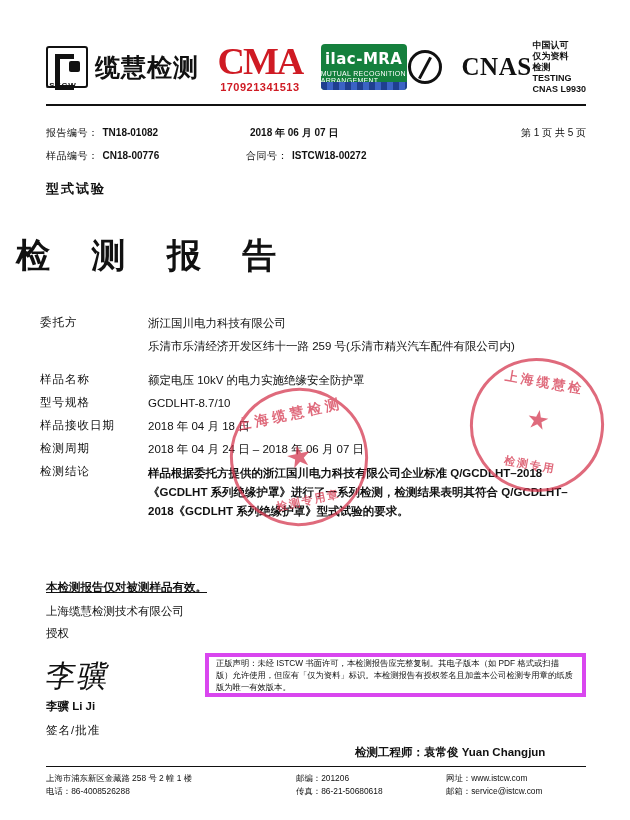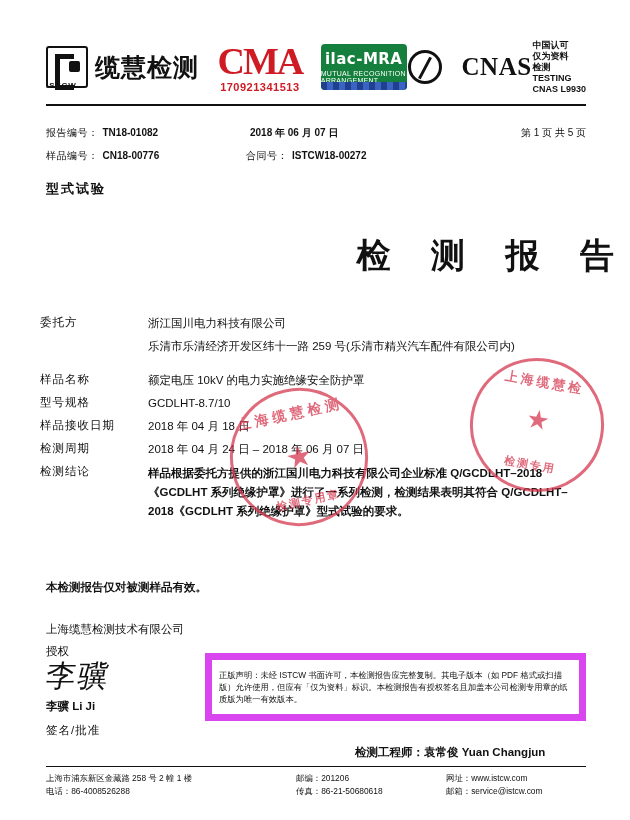--- a/index.html
+++ b/index.html
@@ -208,26 +208,26 @@
     font-weight: bold;
     letter-spacing: 2px;
   }
 
   
   .doc-title {
     position: absolute;
     left: 0;
     top: 233px;
     width: 630px;
-    text-align: right;
+    text-align: left;
     font-size: 34px;
     font-weight: bold;
     letter-spacing: 16px;
     text-indent: 16px;
-    font-family: Liberation Serif, serif;
+    font-family: Liberation Sans, sans-serif;
   }
 
   
   .fields {
     position: absolute;
     left: 40px;
     top: 315px;
     width: 540px;
     font-size: 11.5px;
   }
@@ -253,32 +253,32 @@
   }
 
   
   .stmt {
     position: absolute;
     left: 46px;
     top: 580px;
     width: 540px;
     font-size: 11.5px;
   }
-  .stmt-line { font-weight: bold; margin-bottom: 27px; }
+  .stmt-line { font-weight: bold; margin-bottom: 9px; text-decoration: underline; }
   .stmt-line2 { margin-bottom: 7px; }
   .stmt-line3 { margin-bottom: 6px; }
 
   
   .disclaimer {
     position: absolute;
     left: 205px;
     top: 653px;
     width: 381px;
-    border: 7px solid #d946ef;
-    padding: 9px 7px;
+    border: 4px solid #d946ef;
+    padding: 0 7px;
     font-size: 8.3px;
     line-height: 12px;
     box-sizing: border-box;
   }
 
   
   .sig-area {
     position: absolute;
     left: 46px;
     top: 655px;

